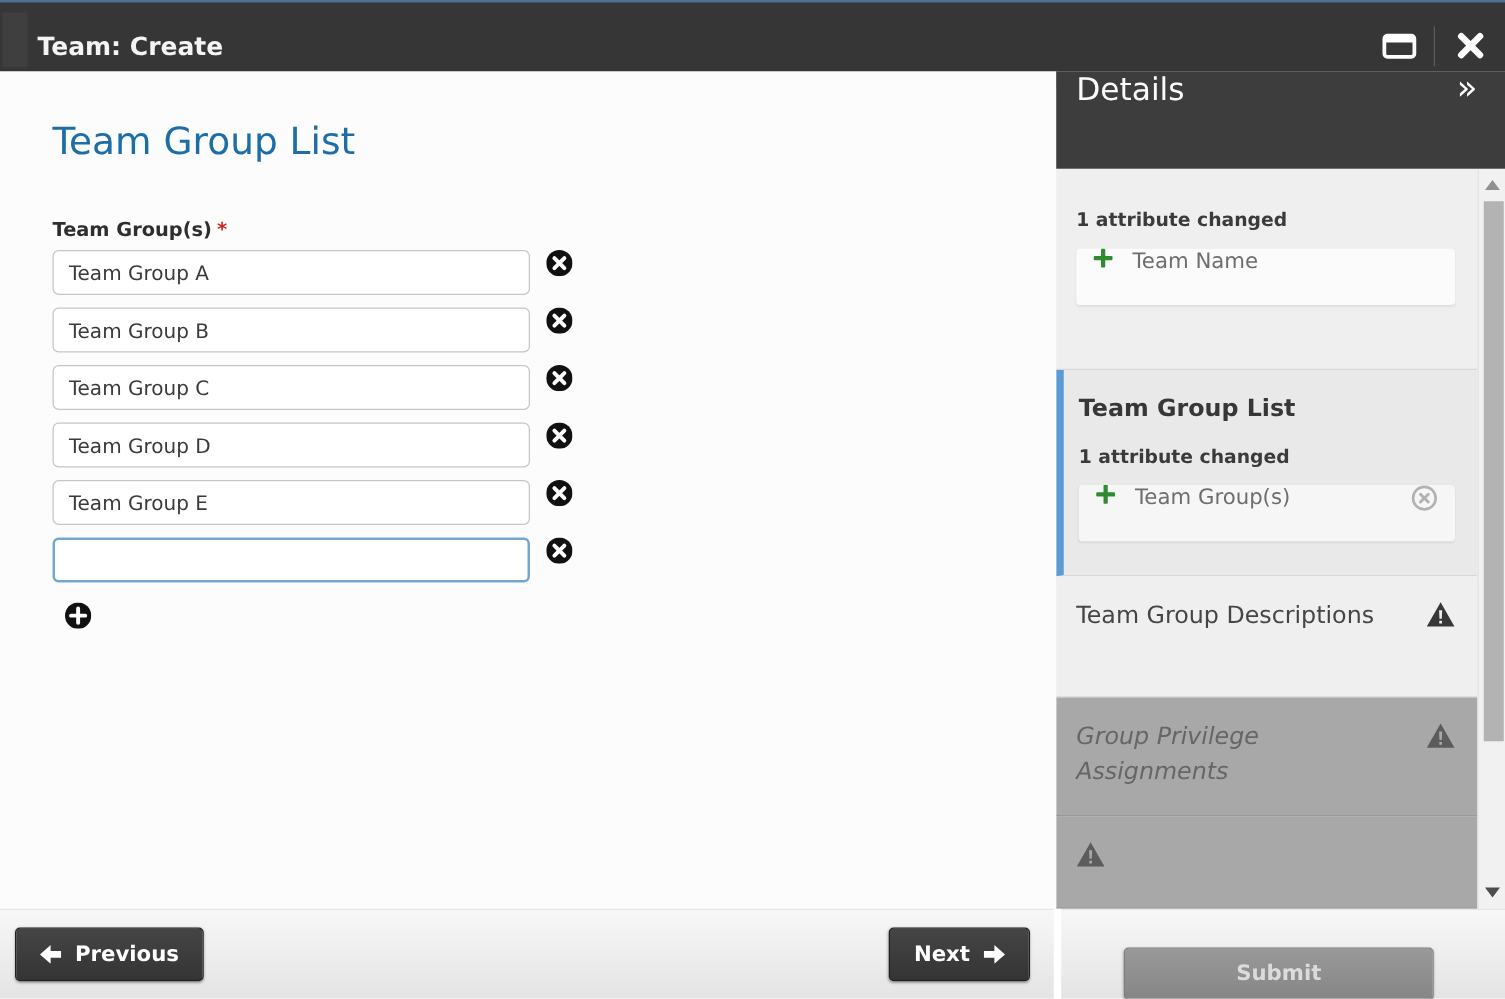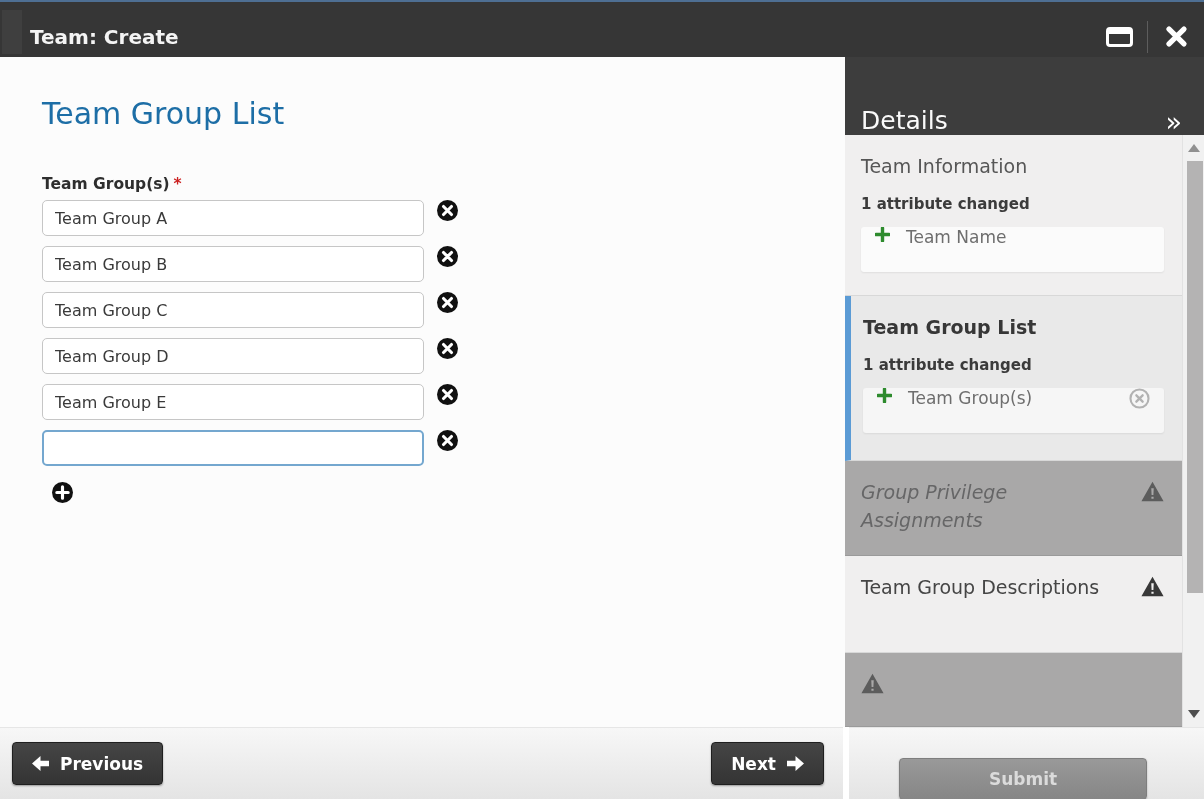--- a/index.html
+++ b/index.html
@@ -29,21 +29,21 @@
   .group-input { width:382px; height:36px; border:1px solid #c6c6c6; border-radius:5px;
     padding:0 12px; font-size:16px; color:#3a3a3a; background:#fff; outline:none;
     font-family:"DejaVu Sans","Liberation Sans",sans-serif; }
   .group-input.focused { border:2px solid #74a7cf; }
   .icon-btn { border:none; background:transparent; cursor:pointer; padding:0; line-height:0; }
   .remove-btn { margin-left:13px; }
   .add-btn { margin-left:10px; margin-top:6px; }
 
   
   .details { position:absolute; left:845px; top:57px; width:359px; height:670px; background:#f0efef; }
-  .details-header { height:78px; background:#3d3d3d; display:flex; align-items:flex-end;
+  .details-header { height:78px; background:#3d3d3d; display:flex; align-items:flex-start;
     justify-content:space-between; padding:0 22px 0 16px; }
   .details-title { color:#fafafa; font-size:25px; }
   .details-chevron { color:#ffffff; font-size:27px; cursor:pointer; line-height:1; }
   .details-body { position:relative; height:592px; overflow:hidden; }
   .details-scroll { position:absolute; left:0; top:0; width:337px; }
 
   .d-section { padding:18px 18px 0 16px; border-bottom:1px solid #d8d8d8; background:#f0efef; }
   .d-sec-head { display:flex; align-items:flex-start; justify-content:space-between; }
   .d-sec-title { font-size:19px; color:#565656; line-height:1.45; }
   .d-status { font-size:15px; font-weight:bold; color:#3b3b3b; margin-top:14px; }
@@ -190,23 +190,20 @@
   <aside class="details">
     <div class="details-header">
       <span class="details-title">Details</span>
       <span class="details-chevron">»</span>
     </div>
 
     <div class="details-body">
       <div class="details-scroll">
 
         <section class="d-section sec-team-info">
-          <div class="d-sec-head">
-            <span class="d-sec-title">Team Information</span>
-          </div>
           <div class="d-status">1 attribute changed</div>
           <div class="attr-card">
             <svg width="15" height="15" viewBox="0 0 15 15">
               <path d="M7.5 1 V14 M1 7.5 H14" stroke="#2e8b2e" stroke-width="3.4" stroke-linecap="round"></path>
             </svg>
             <span class="attr-label">Team Name</span>
           </div>
         </section>
 
         <section class="d-section sec-group-list">
@@ -221,34 +218,34 @@
             <span class="attr-label">Team Group(s)</span>
             <span style="margin-left:auto; line-height:0;">
               <svg style="cursor:pointer" width="21" height="21" viewBox="0 0 20 20">
                 <circle cx="10" cy="10" r="8.6" fill="none" stroke="#b2b2b2" stroke-width="2"></circle>
                 <path d="M7 7 L13 13 M13 7 L7 13" stroke="#b2b2b2" stroke-width="2.2" stroke-linecap="round"></path>
               </svg>
             </span>
           </div>
         </section>
 
-        <section class="d-section disabled sec-privilege">
-          <div class="d-sec-head">
-            <span class="d-sec-title">Group Privilege Assignments</span>
+        <section class="d-section sec-descriptions">
+          <div class="d-sec-head">
+            <span class="d-sec-title">Team Group Descriptions</span>
             <span class="warning-icon">
               <svg width="23" height="21" viewBox="0 0 24 22">
                 <path fill="currentColor" fill-rule="evenodd" d="M12 0.8 L23.6 21.2 H0.4 Z M10.7 7.6 h2.6 l-0.35 7 h-1.9 Z M10.85 16.4 h2.3 v2.3 h-2.3 Z"></path>
               </svg>
             </span>
           </div>
         </section>
 
-        <section class="d-section sec-descriptions">
-          <div class="d-sec-head">
-            <span class="d-sec-title">Team Group Descriptions</span>
+        <section class="d-section disabled sec-privilege">
+          <div class="d-sec-head">
+            <span class="d-sec-title">Group Privilege Assignments</span>
             <span class="warning-icon">
               <svg width="23" height="21" viewBox="0 0 24 22">
                 <path fill="currentColor" fill-rule="evenodd" d="M12 0.8 L23.6 21.2 H0.4 Z M10.7 7.6 h2.6 l-0.35 7 h-1.9 Z M10.85 16.4 h2.3 v2.3 h-2.3 Z"></path>
               </svg>
             </span>
           </div>
         </section>
 
         <section class="d-section disabled sec-trustees">
           <div class="d-sec-head">

